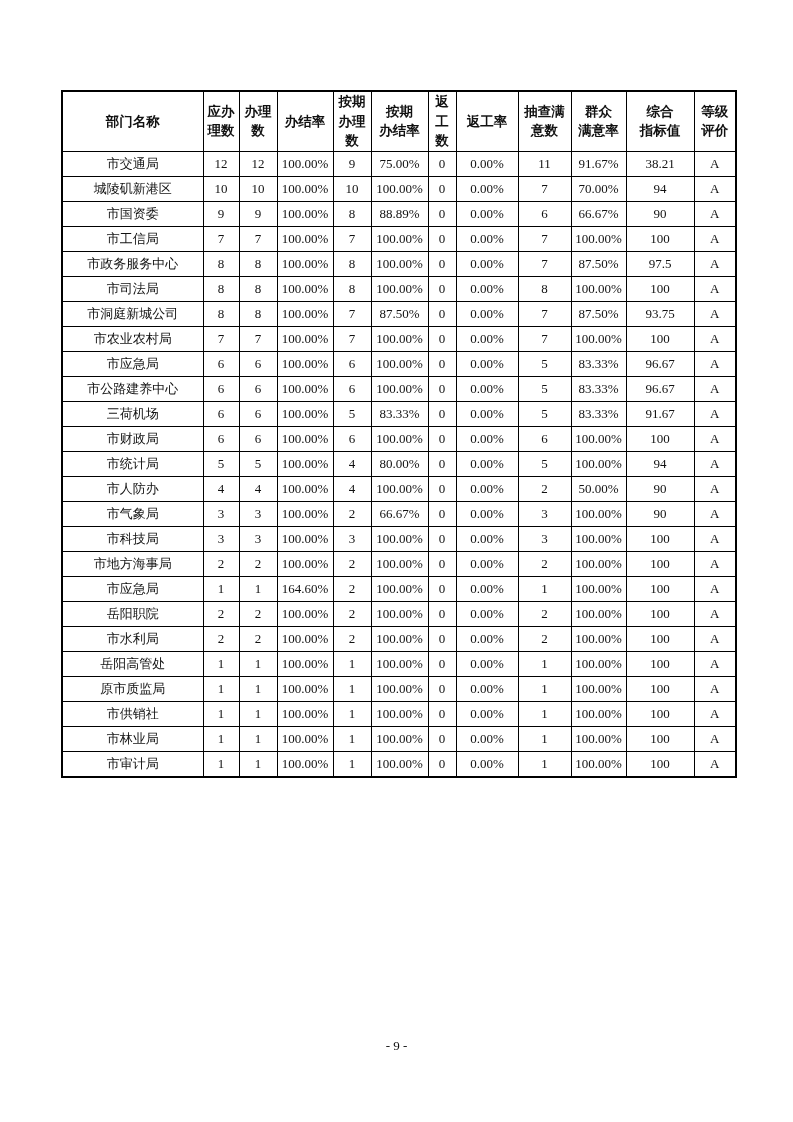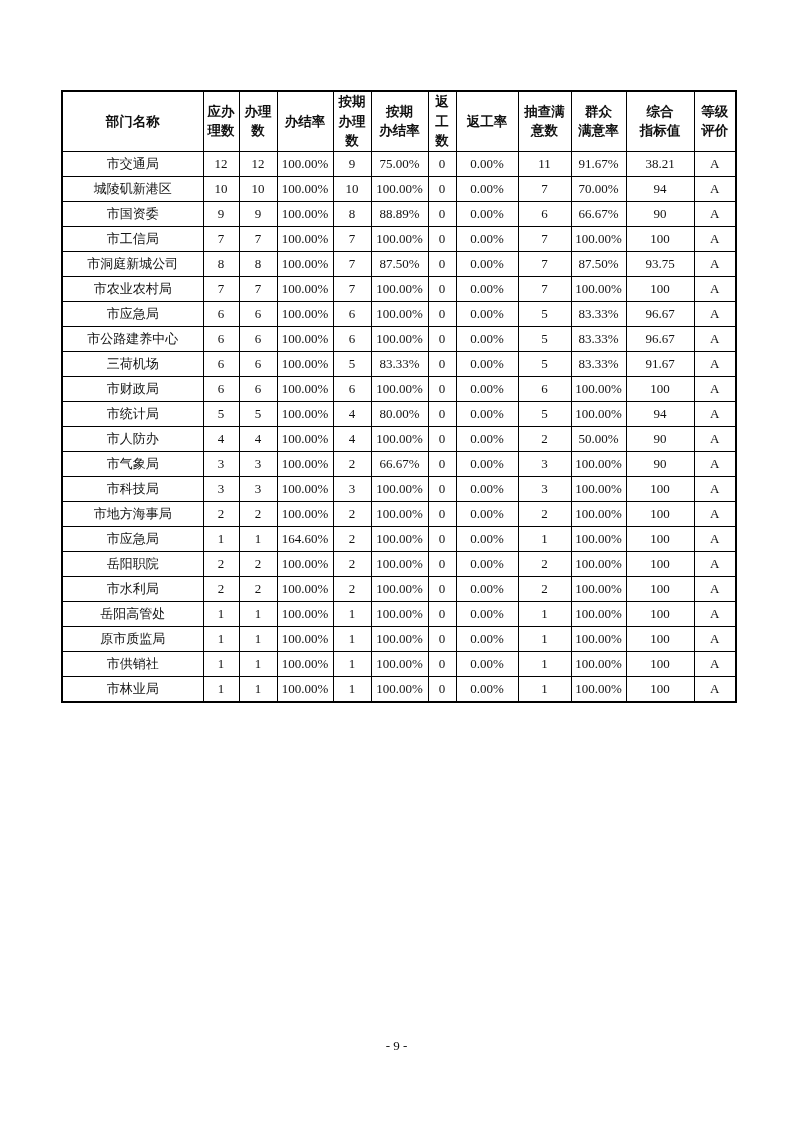--- a/index.html
+++ b/index.html
@@ -165,20 +165,48 @@
           <td>7</td>
           <td>100.00%</td>
           <td>0</td>
           <td>0.00%</td>
           <td>7</td>
           <td>100.00%</td>
           <td>100</td>
           <td>A</td>
         </tr>
         <tr>
+          <td>市政务服务中心</td>
+          <td>8</td>
+          <td>8</td>
+          <td>100.00%</td>
+          <td>8</td>
+          <td>100.00%</td>
+          <td>0</td>
+          <td>0.00%</td>
+          <td>7</td>
+          <td>87.50%</td>
+          <td>97.5</td>
+          <td>A</td>
+        </tr>
+        <tr>
+          <td>市司法局</td>
+          <td>8</td>
+          <td>8</td>
+          <td>100.00%</td>
+          <td>8</td>
+          <td>100.00%</td>
+          <td>0</td>
+          <td>0.00%</td>
+          <td>8</td>
+          <td>100.00%</td>
+          <td>100</td>
+          <td>A</td>
+        </tr>
+        <tr>
           <td>市洞庭新城公司</td>
           <td>8</td>
           <td>8</td>
           <td>100.00%</td>
           <td>7</td>
           <td>87.50%</td>
           <td>0</td>
           <td>0.00%</td>
           <td>7</td>
           <td>87.50%</td>
@@ -404,20 +432,34 @@
           <td>100.00%</td>
           <td>0</td>
           <td>0.00%</td>
           <td>1</td>
           <td>100.00%</td>
           <td>100</td>
           <td>A</td>
         </tr>
         <tr>
           <td>市林业局</td>
+          <td>1</td>
+          <td>1</td>
+          <td>100.00%</td>
+          <td>1</td>
+          <td>100.00%</td>
+          <td>0</td>
+          <td>0.00%</td>
+          <td>1</td>
+          <td>100.00%</td>
+          <td>100</td>
+          <td>A</td>
+        </tr>
+        <tr>
+          <td>市审计局</td>
           <td>1</td>
           <td>1</td>
           <td>100.00%</td>
           <td>1</td>
           <td>100.00%</td>
           <td>0</td>
           <td>0.00%</td>
           <td>1</td>
           <td>100.00%</td>
           <td>100</td>

